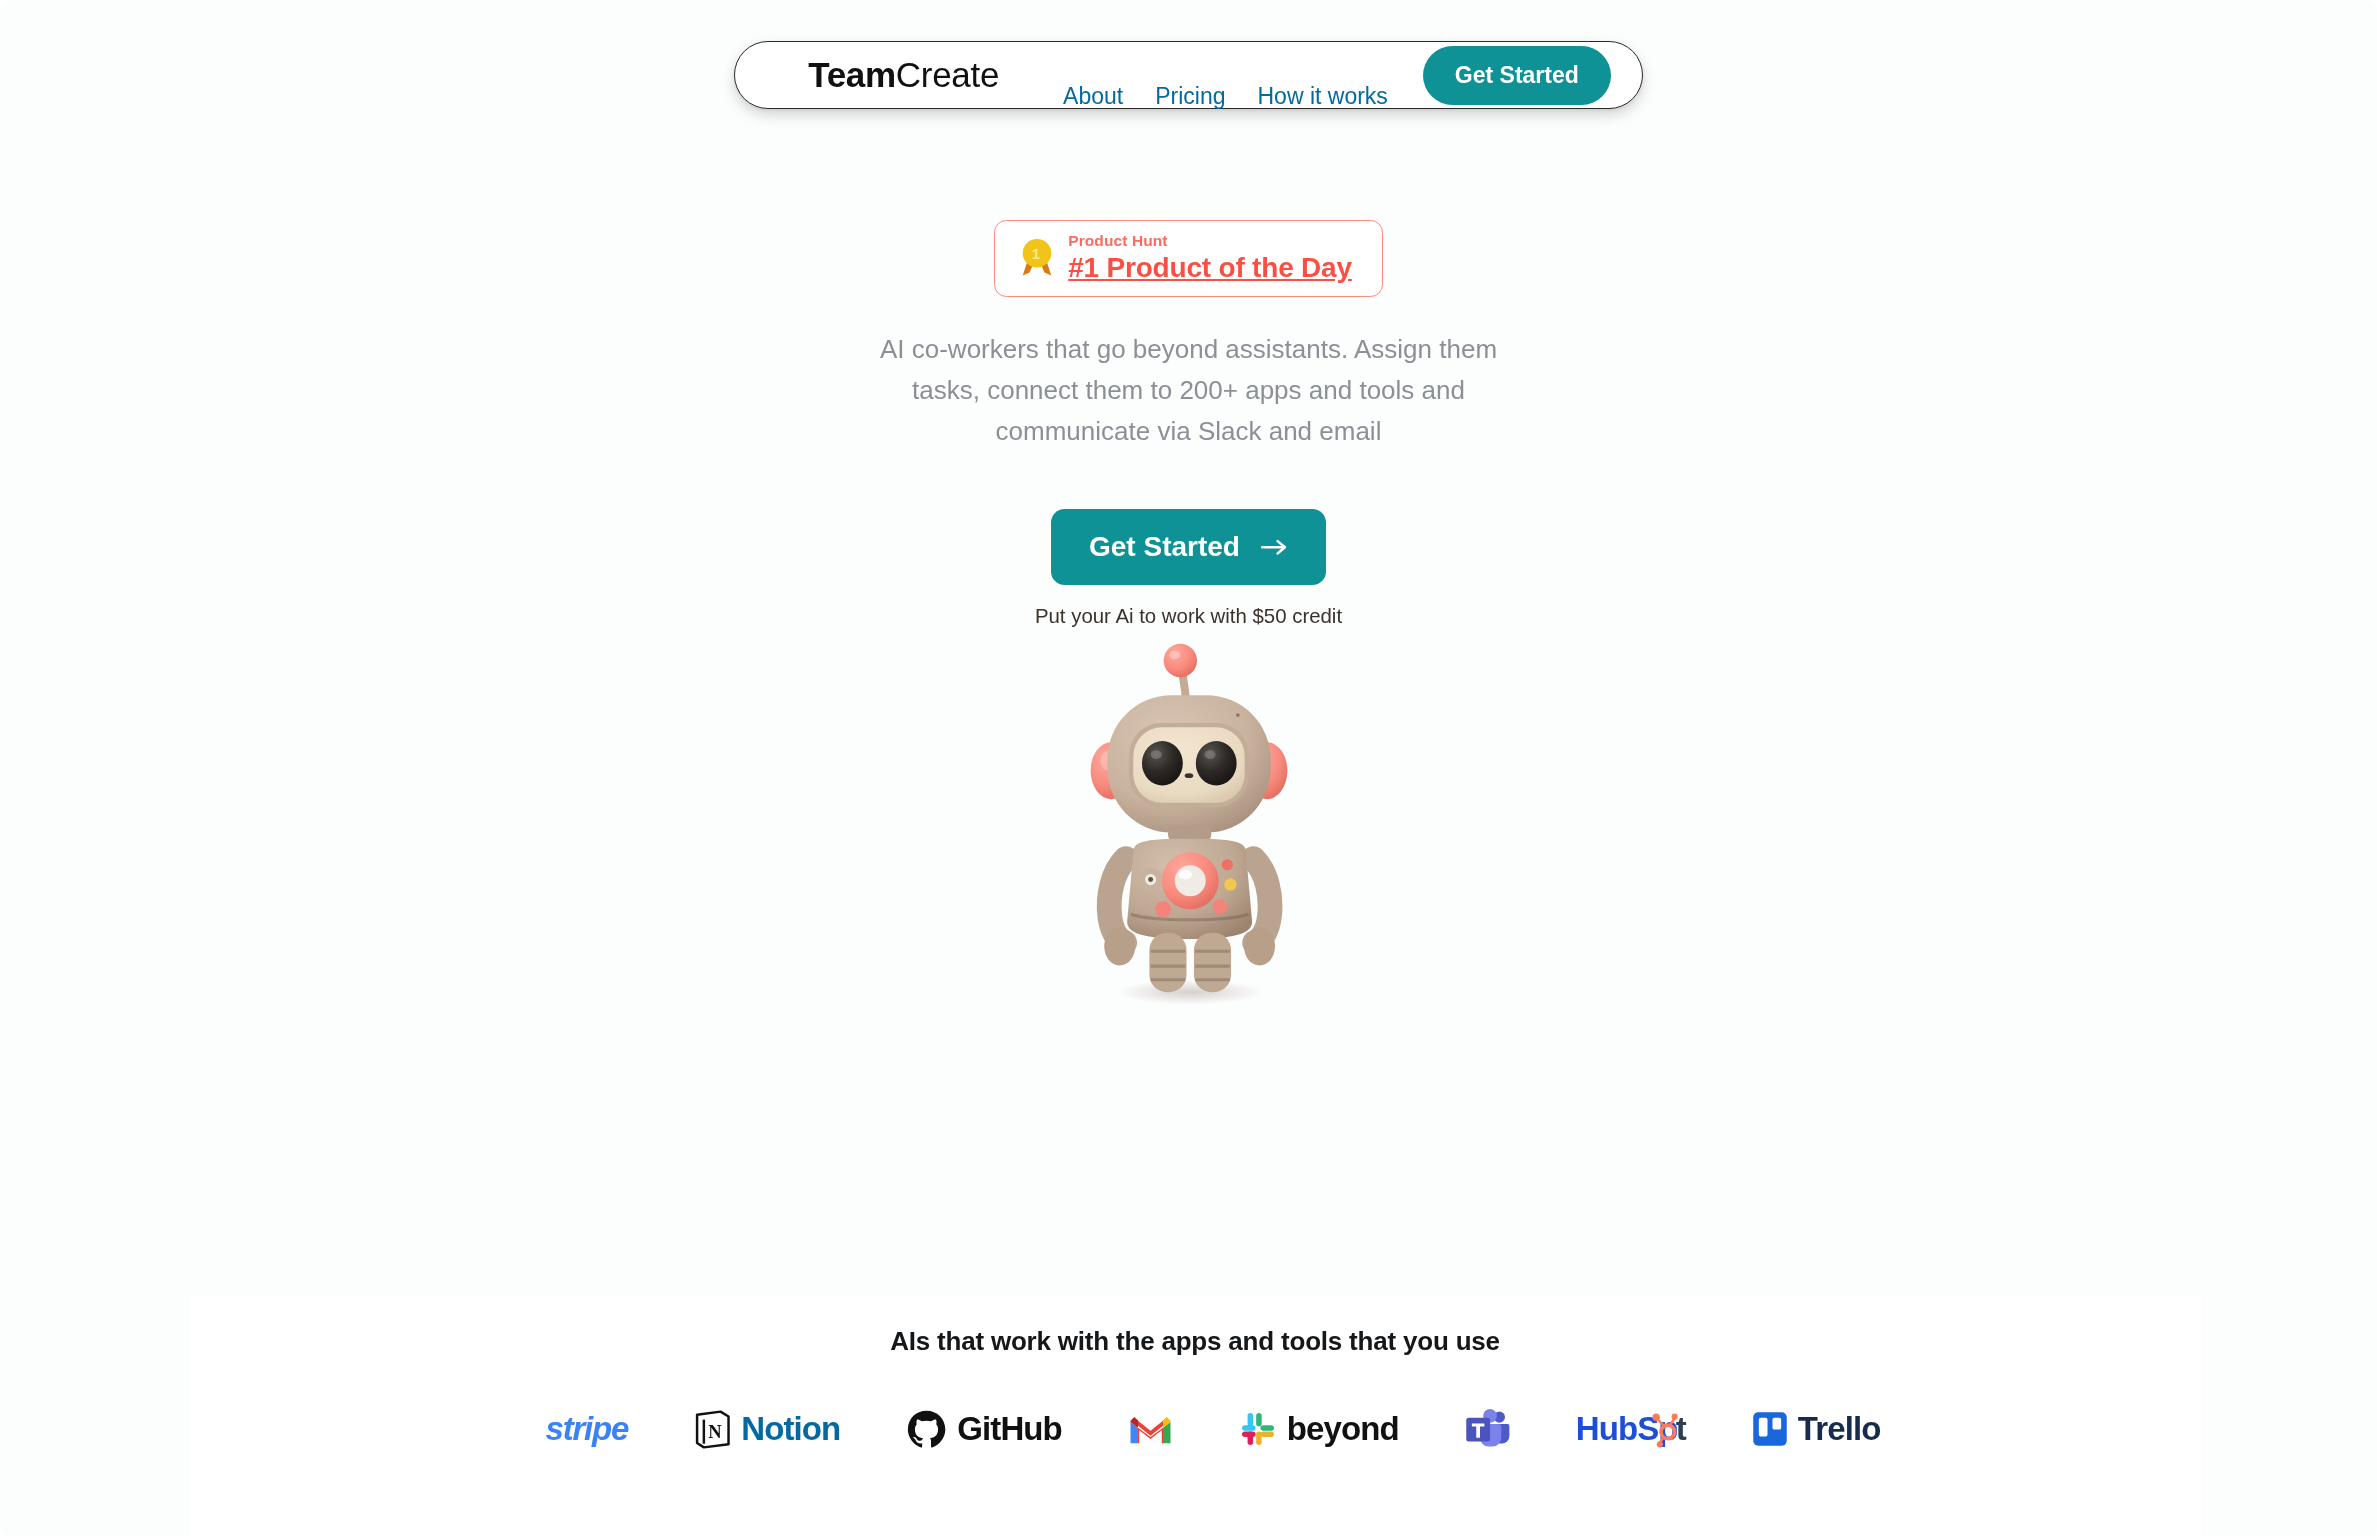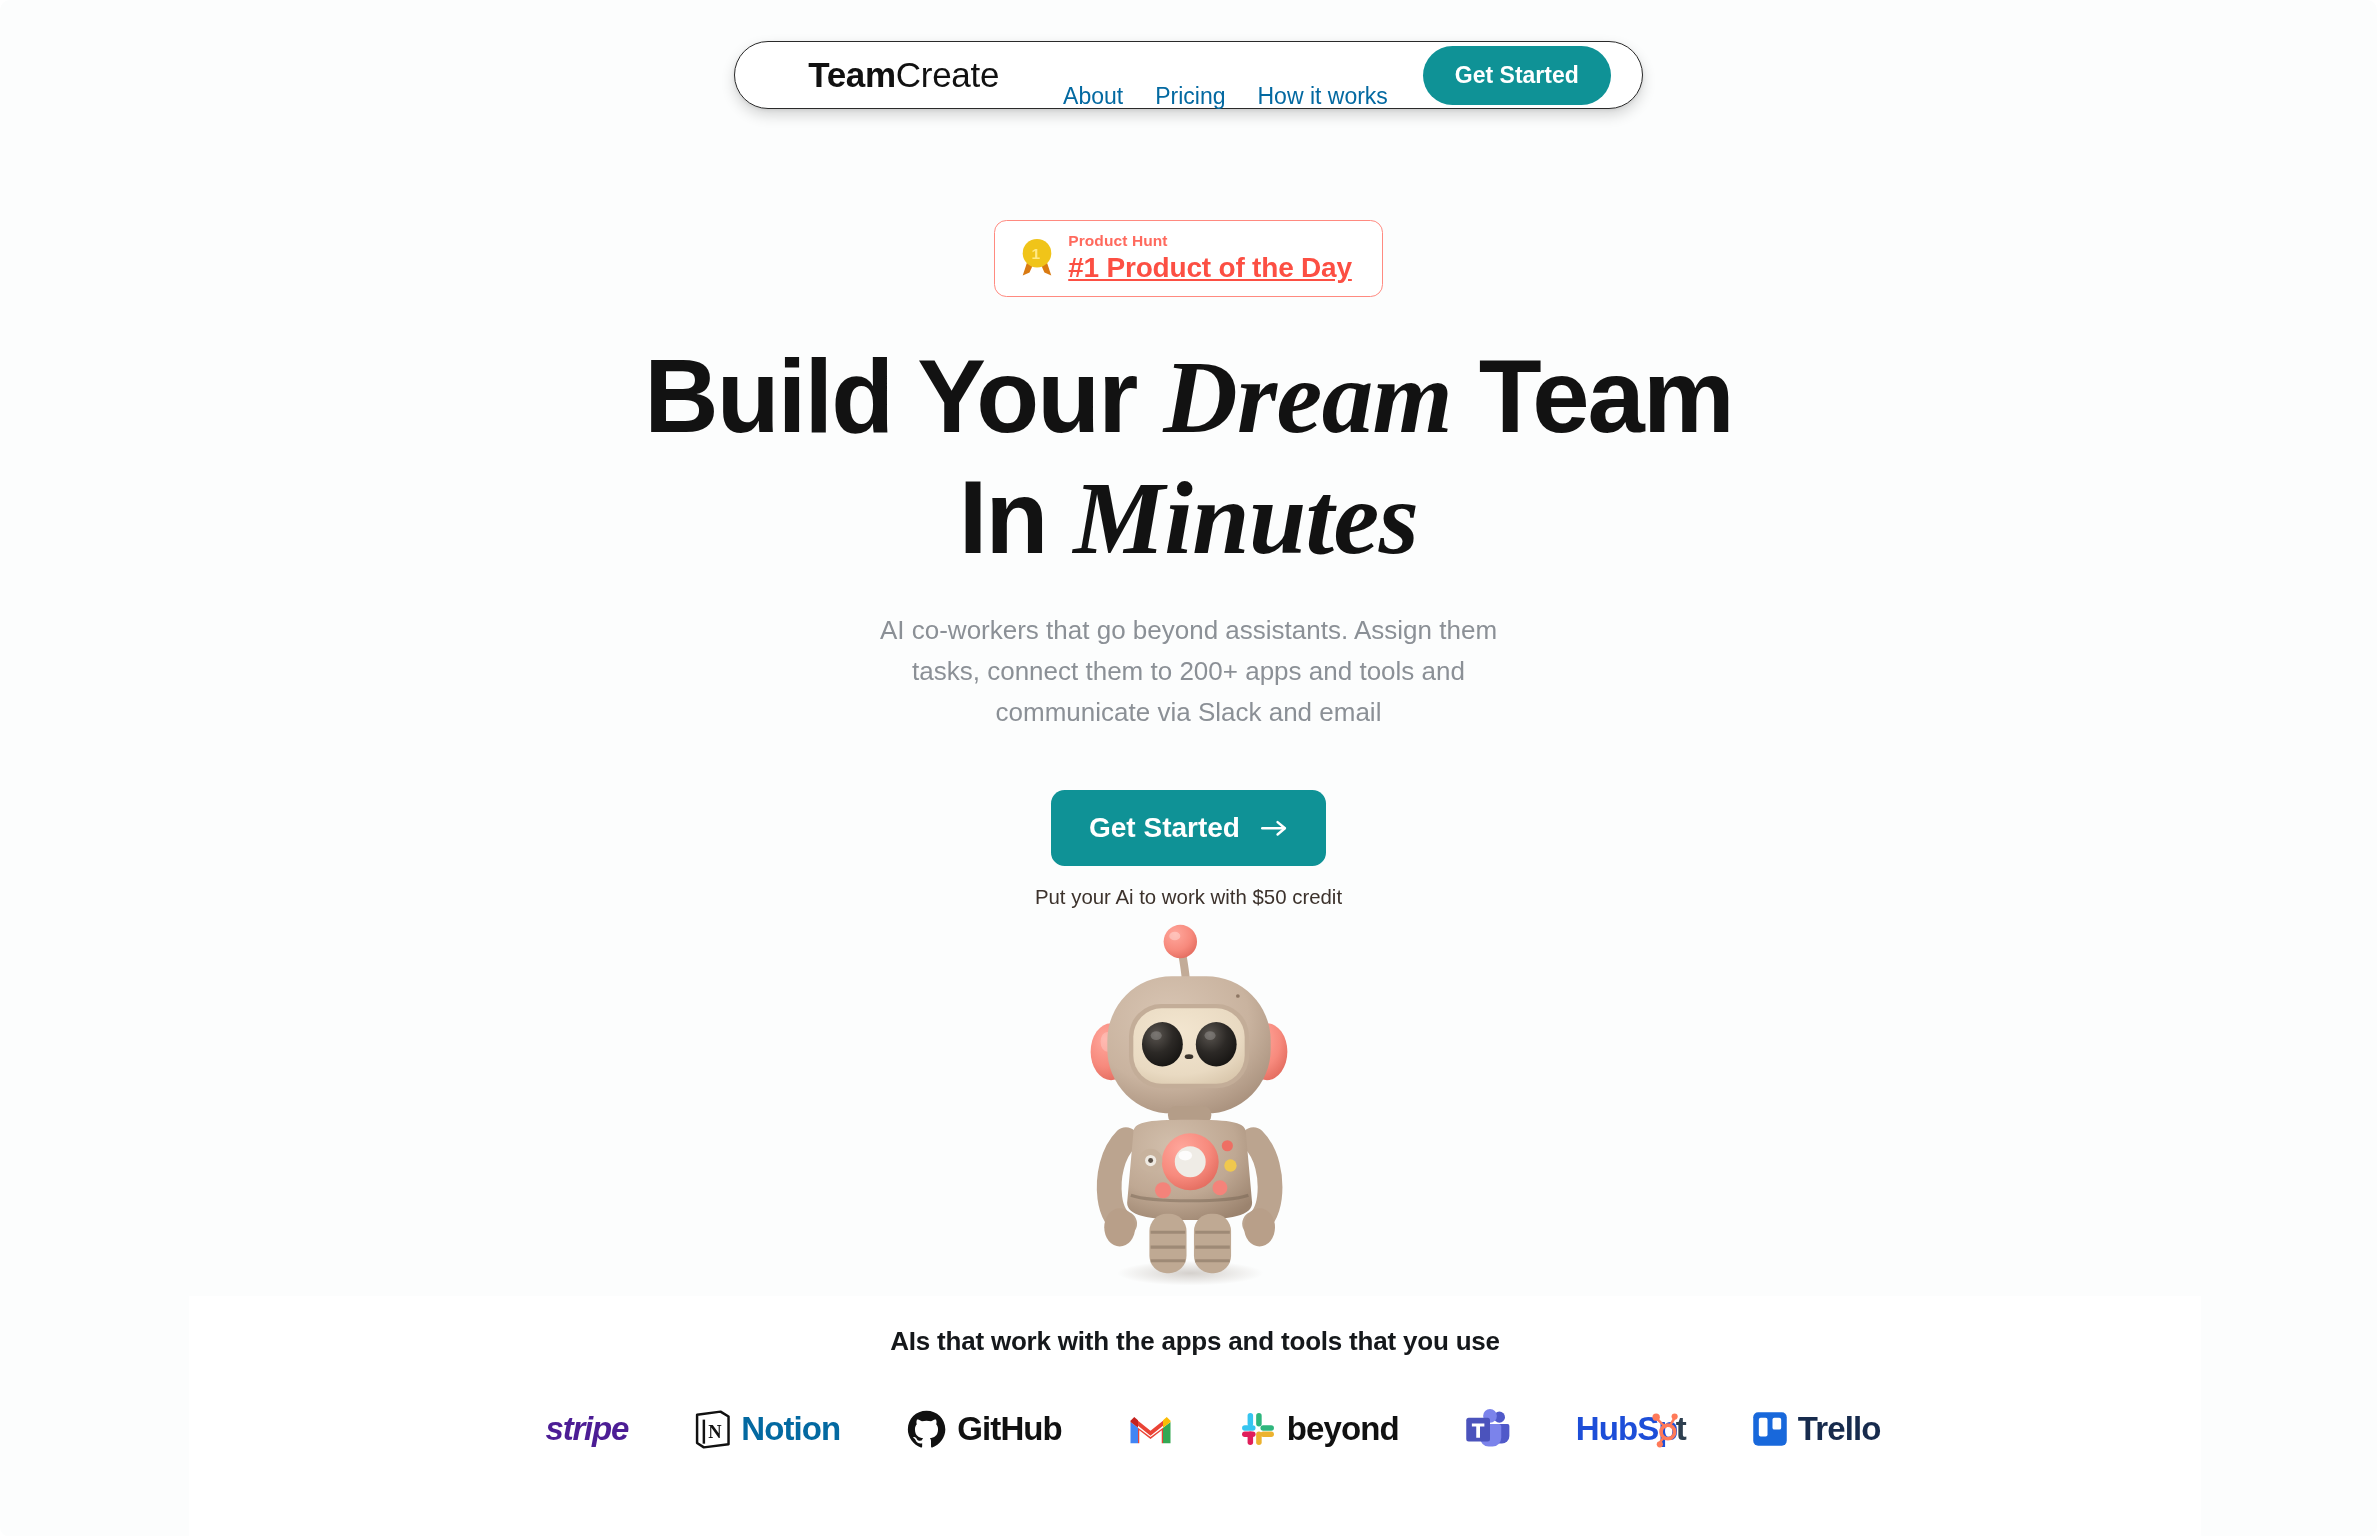--- a/index.html
+++ b/index.html
@@ -260,24 +260,20 @@
         <circle cx="29" cy="26" r="23" fill="#f0c419"></circle>
         <path d="M29 3 a23 23 0 0 1 0 46 a19 19 0 0 0 0 -46 z" fill="#f7d64a"></path>
         <text x="27" y="36" font-family="Liberation Sans, sans-serif" font-size="25" font-weight="700" fill="#ffe985" text-anchor="middle">1</text>
       </svg>
       <div class="ph-text">
         <span class="ph-kicker">Product Hunt</span>
         <span class="ph-title">#1 Product of the Day</span>
       </div>
     </div>
 
-    <h1 class="headline">
-      <span>Build Your </span><span class="em">Dream</span><span> Team</span><br>
-      <span>In </span><span class="em">Minutes</span>
-    </h1>
 
     <p class="subhead">AI co-workers that go beyond assistants. Assign them tasks, connect them to 200+ apps and tools and communicate via Slack and email</p>
 
     <div class="cta-block">
       <button class="cta-button">
         <span>Get Started</span>
         <svg width="27" height="18.6" viewBox="0 0 44 30">
           <path d="M2 15 H38" stroke="#ffffff" stroke-width="4" stroke-linecap="round" fill="none"></path>
           <path d="M27 5 L39 15 L27 25" stroke="#ffffff" stroke-width="4" stroke-linecap="round" stroke-linejoin="round" fill="none"></path>
         </svg>
@@ -374,21 +370,21 @@
       </svg>
     </div>
   </div>
 
   <section class="logos-panel">
     <div class="logos-heading">AIs that work with the apps and tools that you use</div>
 
     <div class="logos-row">
 
       <div class="logo-cell">
-        <span class="logo-word" style="color:#4c1d95; font-style:italic; letter-spacing:-1.2px;margin-left:36px;">stripe</span>
+        <span class="logo-word" style="color:#3b82f6; font-style:italic; letter-spacing:-1.2px;margin-left:36px;">stripe</span>
       </div>
 
       <div class="logo-cell">
         <svg class="logo-ico" width="37" height="41" viewBox="0 0 60 66">
           <path d="M5 9 L43 4 L56 12 L56 57 L16 62 L5 55 Z" fill="#ffffff" stroke="#111111" stroke-width="4" stroke-linejoin="round"></path>
           <path d="M16 17 L16 56" stroke="#111111" stroke-width="4"></path>
           <text x="34" y="46" font-family="Liberation Serif, serif" font-size="30" font-weight="700" fill="#111111" text-anchor="middle">N</text>
         </svg>
         <span class="logo-word logo-gap" style="color:#0369a1;">Notion</span>
       </div>

